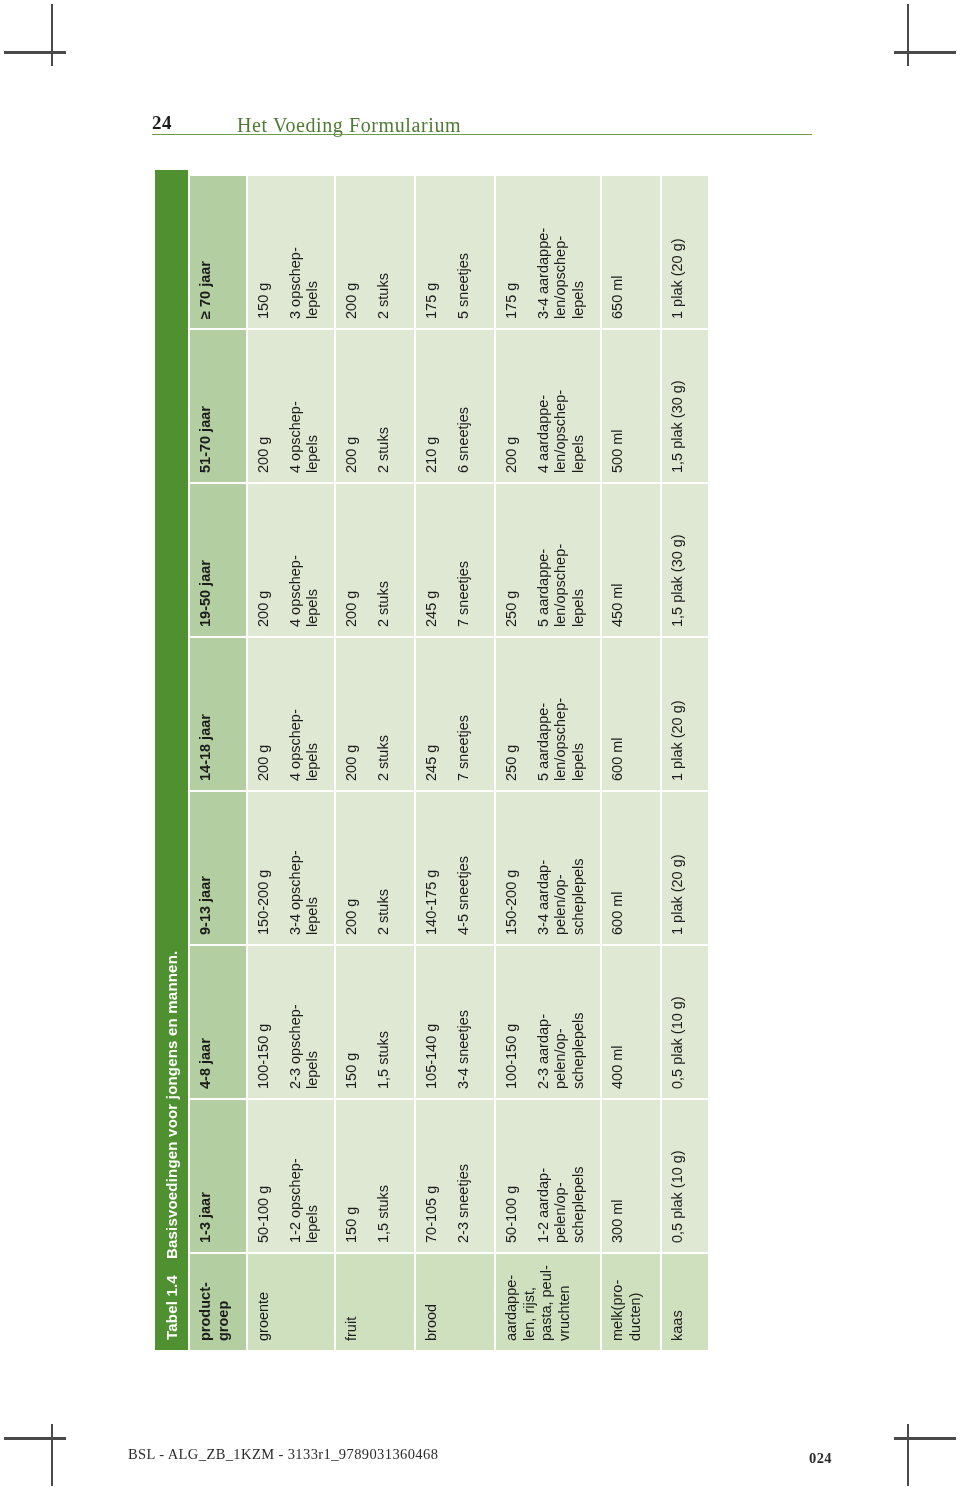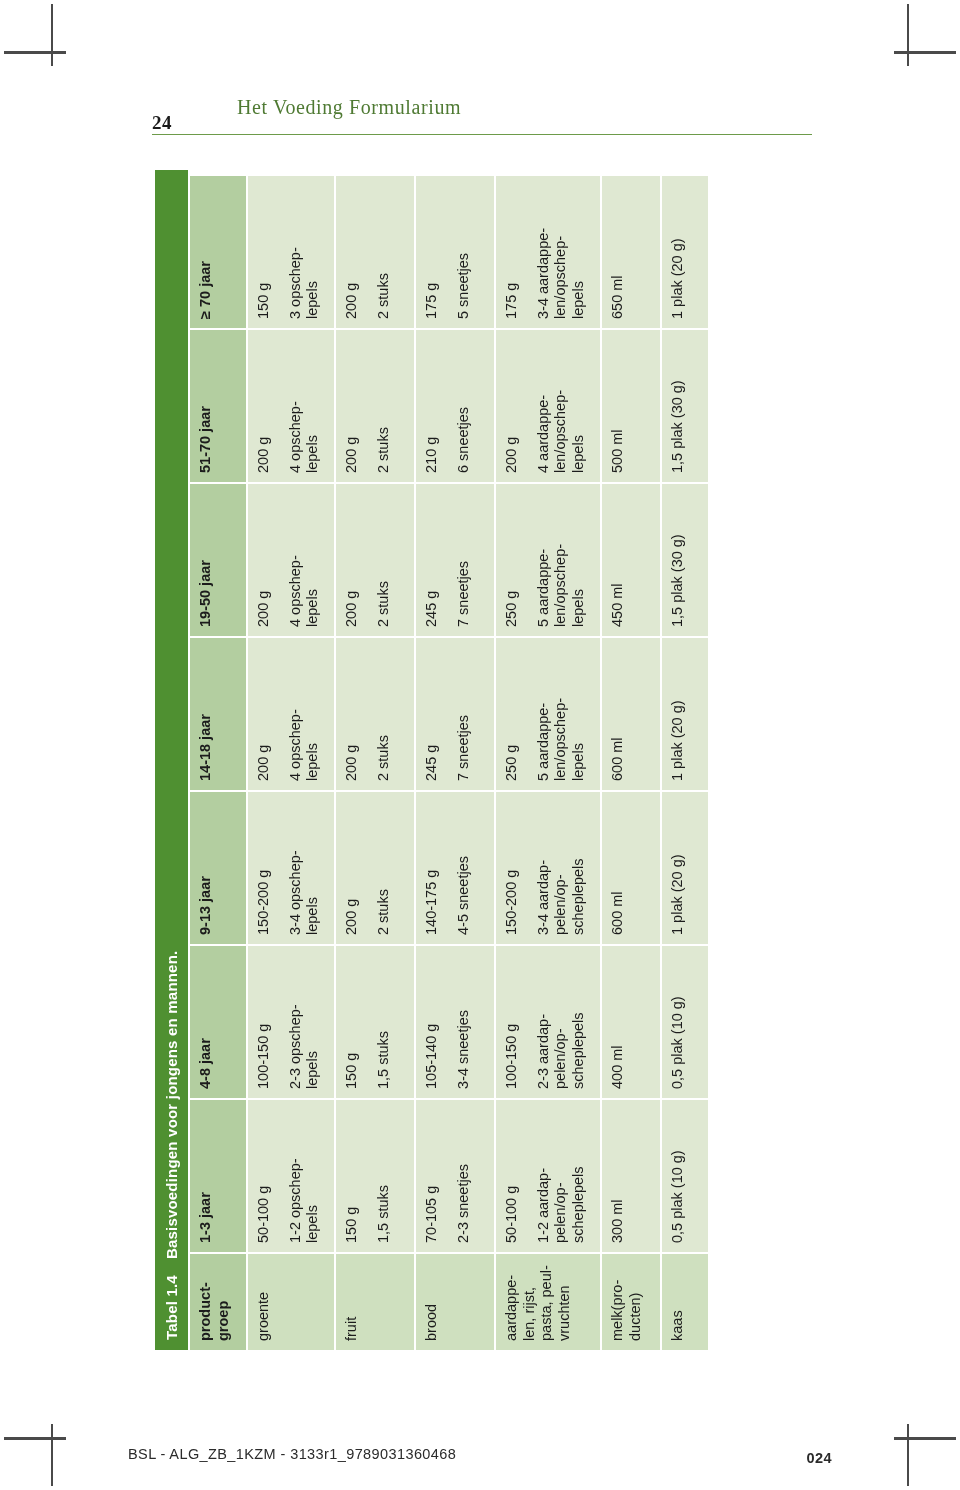--- a/index.html
+++ b/index.html
@@ -37,21 +37,21 @@
     top: 16px;
     font-family: "Liberation Serif", serif;
     font-weight: bold;
     font-size: 19px;
     color: #1b1b1b;
     letter-spacing: 0.5px;
   }
   .runhead-title {
     position: absolute;
     left: 85px;
-    top: 0;
+    top: 18px;
     font-family: "Liberation Serif", serif;
     font-size: 20px;
     color: #4f7a33;
     letter-spacing: 0.6px;
   }
   .runhead-rule {
     position: absolute;
     left: 0;
     top: 38px;
     width: 660px;
@@ -164,21 +164,21 @@
   .trow.r-4     .cell { height: 58px; }
   .trow.r-5     .cell { height: 46px; }
 
   
   .footer {
     position: absolute;
     left: 128px;
     top: 1446px;
     width: 704px;
     height: 24px;
-    font-family: Liberation Sans, sans-serif;
+    font-family: Liberation Serif, serif;
     font-size: 14.5px;
     color: #2b2b2b;
     letter-spacing: 0.4px;
   }
   .footer-left {
     position: absolute;
     left: 0;
     top: 0;
   }
   .footer-right {

